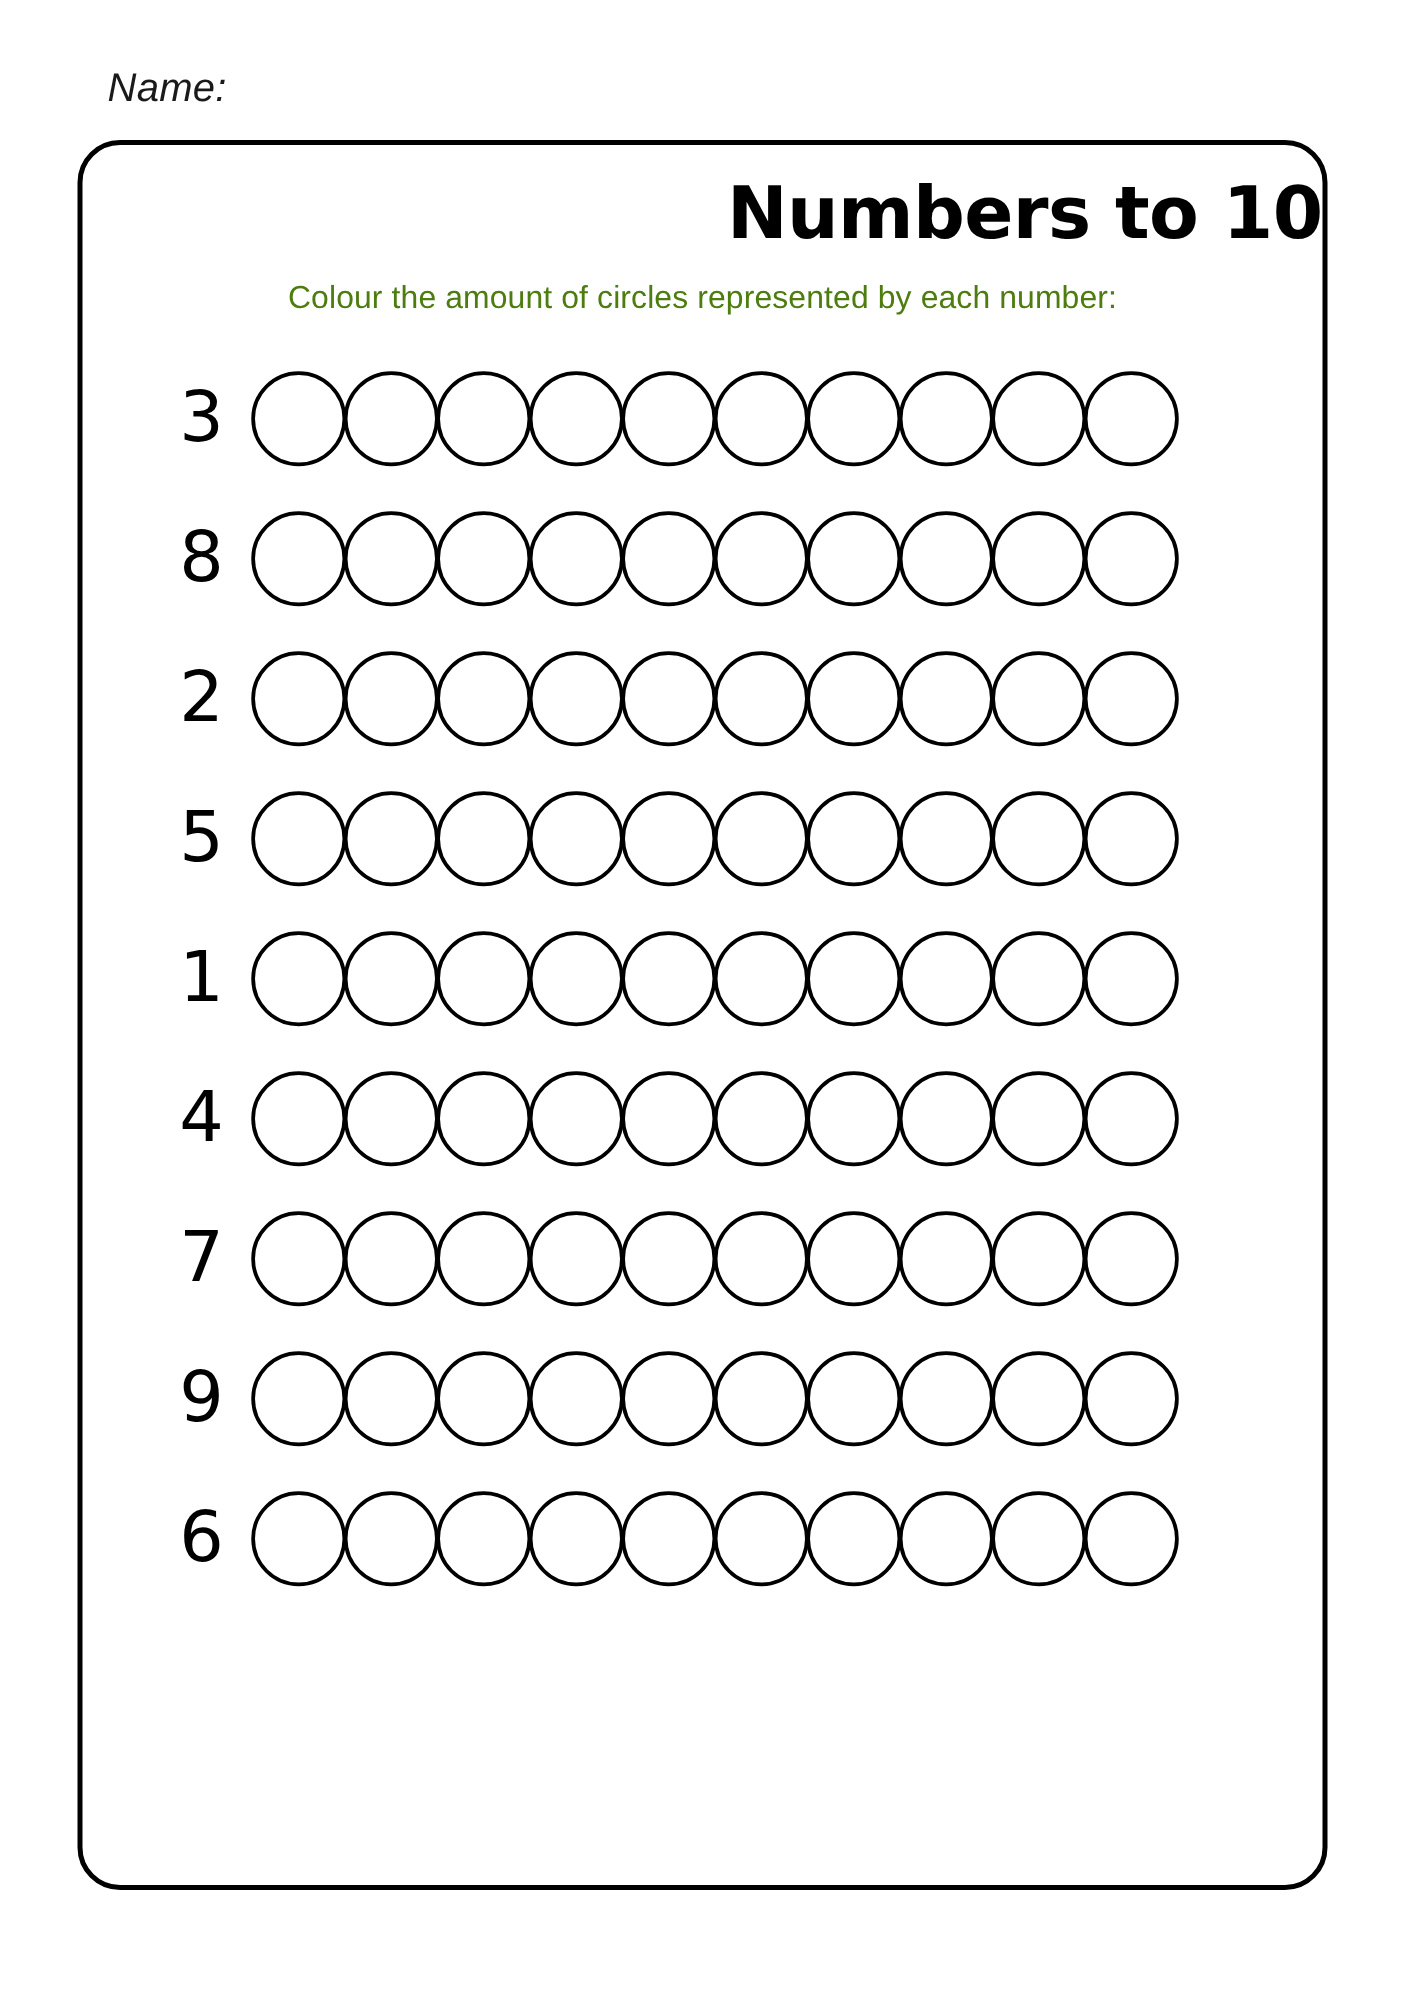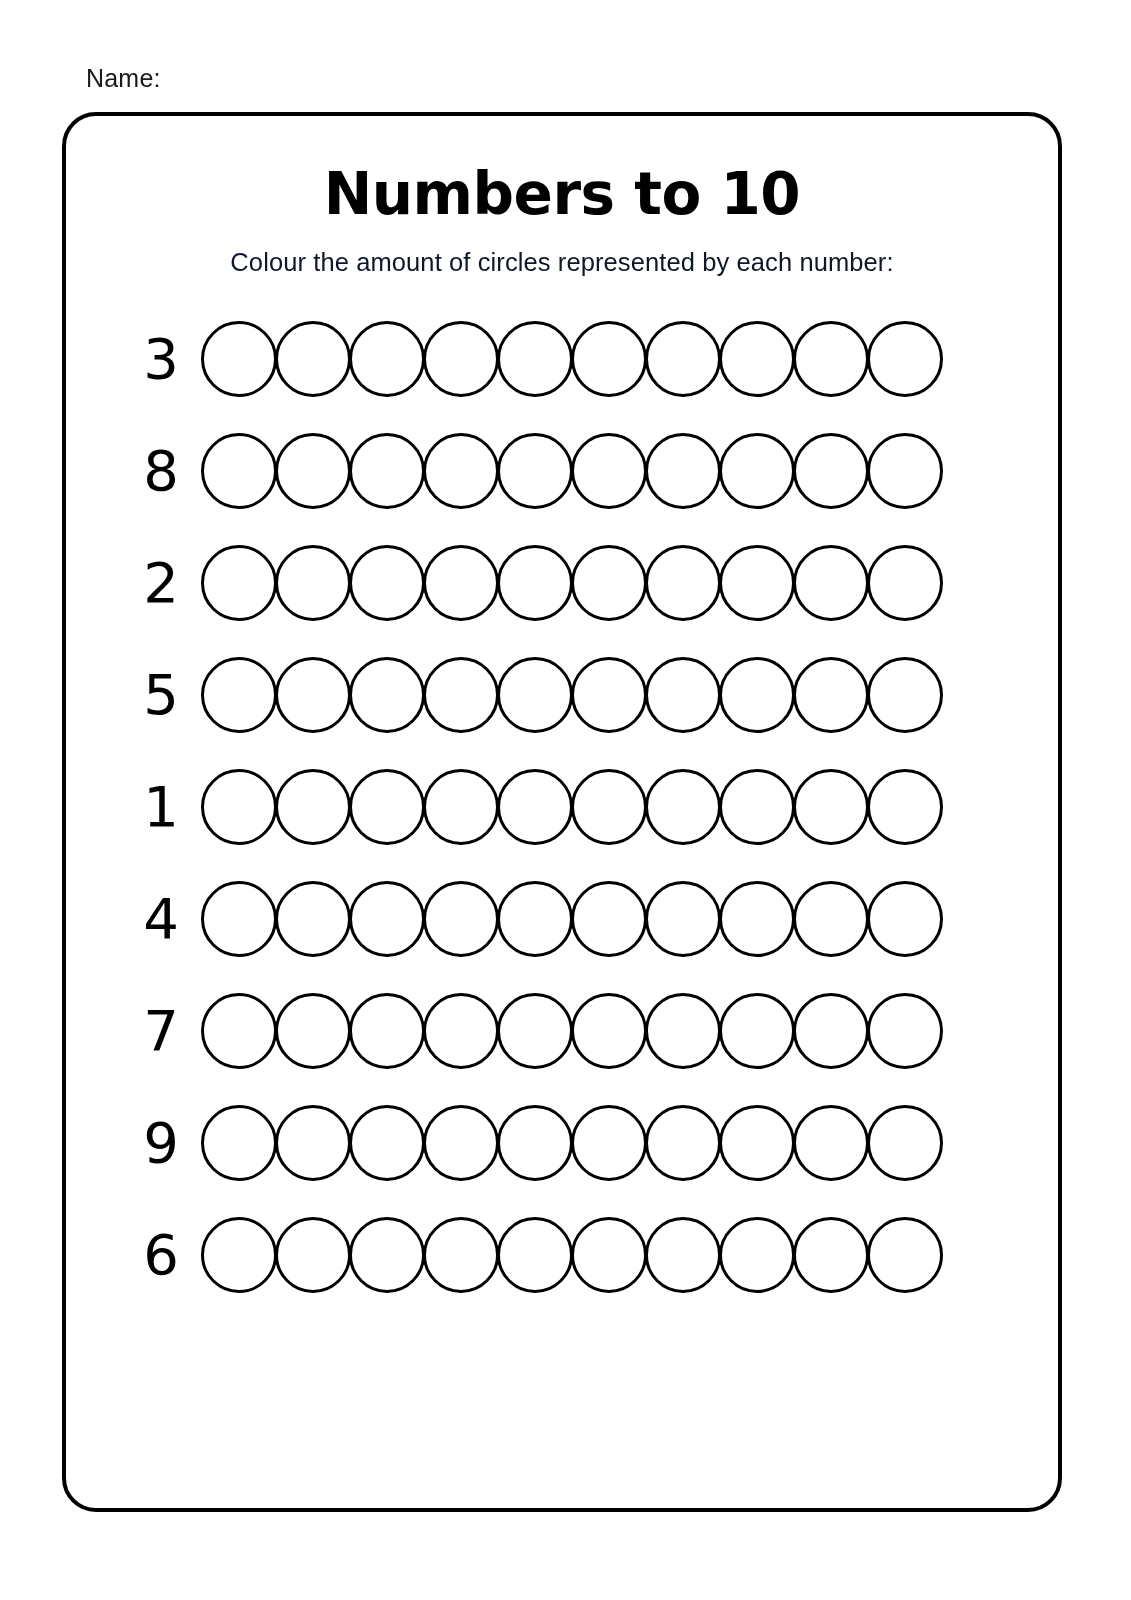--- a/index.html
+++ b/index.html
@@ -12,52 +12,53 @@
     height: 1600px;
     font-family: "Liberation Sans", sans-serif;
     color: #000000;
     position: relative;
     overflow: hidden;
   }
 
   .name-line {
     position: absolute;
     left: 86px;
-    top: 64px;
-    font-size: 25px;
+    top: 52px;
+    font-size: 32px;
     letter-spacing: 0.2px;
     color: #1a1a1a;
+    font-style: italic;
   }
 
   .sheet {
     position: absolute;
     left: 62px;
     top: 112px;
     width: 1000px;
     height: 1400px;
     border: 4px solid #000000;
     border-radius: 34px;
     box-sizing: border-box;
     background: #ffffff;
   }
 
   .title {
-    text-align: center;
+    text-align: right;
     font-size: 58px;
     font-weight: bold;
     letter-spacing: -0.5px;
-    margin-top: 44px;
+    margin-top: 20px;
     font-family: "DejaVu Sans", sans-serif;
   }
 
   .subtitle {
     text-align: center;
     font-size: 25.5px;
     margin-top: 20px;
-    color: #0f172a;
+    color: #4d7c0f;
     letter-spacing: 0.1px;
   }
 
   .rows {
     margin-top: 26px;
     padding: 0 0 0 0;
   }
 
   .row {
     display: flex;

